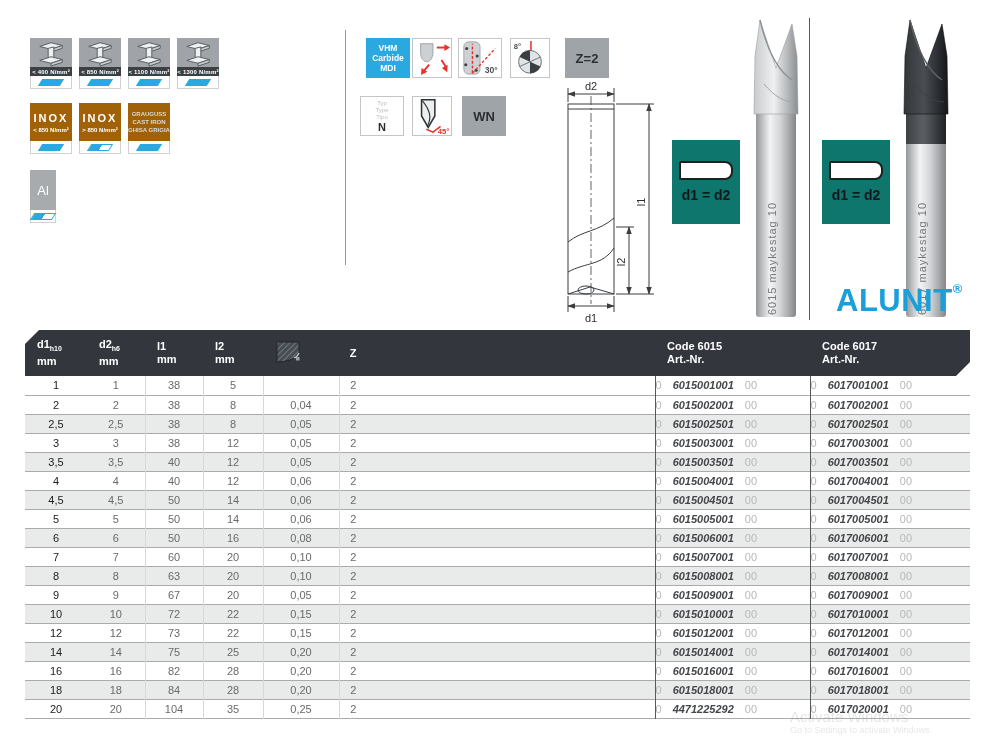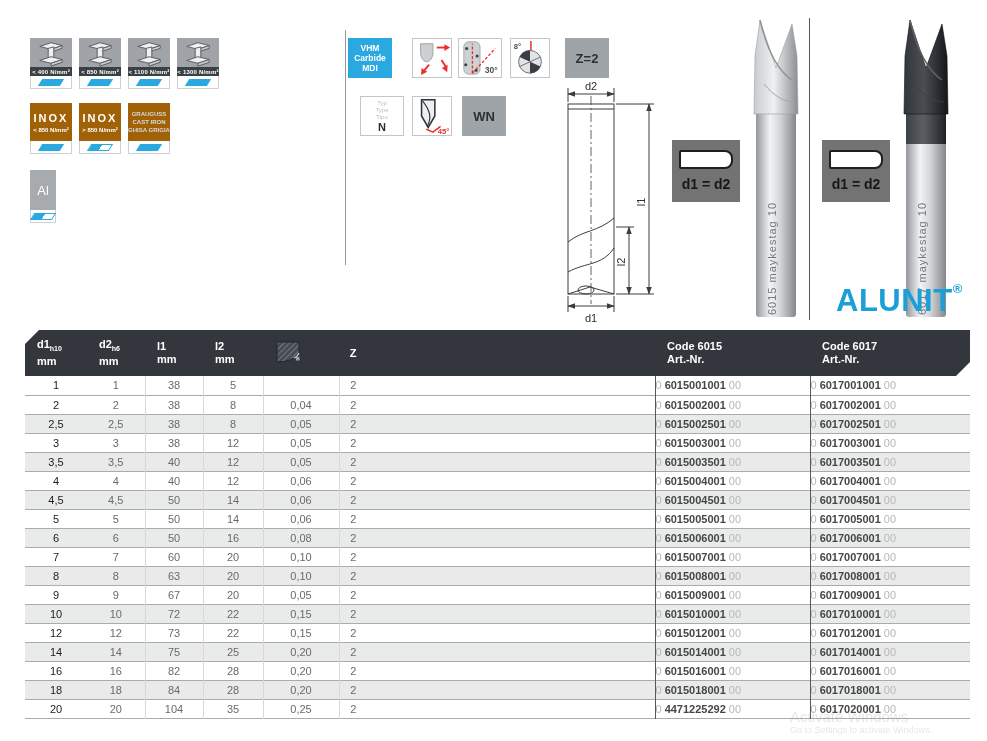--- a/index.html
+++ b/index.html
@@ -26,21 +26,21 @@
   
   .fbox{position:absolute;height:40px;box-sizing:border-box;display:flex;flex-direction:column;
         align-items:center;justify-content:center;}
   .fbox.blue{background:#29a9e0;color:#fff;font-weight:bold;font-size:8.5px;line-height:10px;}
   .fbox.gray{background:#9fa4a8;color:#2c3034;font-weight:bold;font-size:13px;}
   .fbox.white{background:#fff;border:1px solid #c3c6c9;}
   .typ-lines{color:#b9bcbf;font-size:6px;line-height:7px;text-align:center;}
   .typ-n{font-weight:bold;font-size:11px;color:#2b2e31;}
   .vline{position:absolute;width:1px;background:#9a9a9a;}
   
-  .profilebox{position:absolute;width:68px;height:62px;background:#737373;
+  .profilebox{position:absolute;width:68px;height:84px;background:#0f766e;
               display:flex;flex-direction:column;align-items:center;justify-content:center;gap:7px;}
   .profilebox .shape{width:50px;height:15px;background:#fff;border:2px solid #1d1f21;
               border-radius:2px 8px 8px 2px;}
   .profilebox .cap{font-weight:bold;font-size:14px;color:#15171a;}
   .shank-text{position:absolute;writing-mode:vertical-rl;transform:rotate(180deg);
               font-size:11px;letter-spacing:1px;color:rgba(95,100,106,.85);}
   .alunit{position:absolute;color:#1b9fd8;font-weight:bold;font-size:31px;letter-spacing:.5px;}
   .alunit sup{font-size:13px;vertical-align:18px;}
   
   table.sizes{position:absolute;left:25px;top:330px;width:945px;border-collapse:collapse;
@@ -51,21 +51,21 @@
   th.cut-r{clip-path:polygon(0 0,100% 0,100% calc(100% - 14px),calc(100% - 14px) 100%,0 100%);}
   th sub{font-size:7px;font-weight:bold;}
   table.sizes tbody tr{height:19px;border-bottom:1px solid #ababab;background:#fff;}
   table.sizes tbody tr.stripe{background:#e9eaea;}
   table.sizes tbody th,table.sizes tbody td{padding:0;font-weight:normal;}
   td.col-num,th.col-d1,td.col-z{text-align:center;color:#6a6a6a;}
   th.col-d1{font-weight:bold;color:#1c1c1c;}
   td.v{border-right:1px solid #d8d8d8;}
   td.col-code{border-left:1px solid #55585c;padding-left:8px;text-align:left;white-space:nowrap;}
   .code-dim{color:#b8b8b8;}
-  .code-main{color:#44474a;font-weight:bold;margin:0 3px;}
+  .code-main{color:#44474a;font-weight:bold;margin:0 11px;font-style:italic;}
   th.h-icon{text-align:center;padding-left:0;}
   
   .watermark{position:absolute;right:55px;bottom:6px;text-align:left;color:#8a8f94;opacity:.22;pointer-events:none;}
   .watermark .w1{font-size:15px;}
   .watermark .w2{font-size:9px;}
 </style>
 </head>
 <body>
 
 <div class="page">
@@ -170,21 +170,21 @@
 
   <div class="al-icon" style="left:30px;top:170px;">
     <div class="img">Al</div>
     <div class="strip" style="height:12px;background:#fff;border:1px solid #cfd2d4;border-top:none;display:flex;align-items:center;justify-content:center;">
         <div class="para split"></div>
       </div>
   </div>
 
   <div class="vline" style="left:345px;top:30px;height:235px;"></div>
 
-  <div class="fbox blue" style="left:348px;top:38px;width:44px;">
+  <div class="fbox blue" style="left:366px;top:38px;width:44px;">
     <div>VHM</div>
     <div>Carbide</div>
     <div>MDI</div>
   </div>
   <div class="fbox white" style="left:412px;top:38px;width:40px;">
     <svg width="38" height="38" viewBox="0 0 40 40">
       <path d="M8 5 h13 v9 c0 7 -4 10 -6.5 10 s-6.5 -3 -6.5 -10 Z" fill="#ccd0d3" stroke="#9aa0a5"></path>
       <g stroke="#e8312a" stroke-width="2" fill="#e8312a">
         <line x1="25" y1="9" x2="34" y2="9"></line>
           <path d="M33 5.5 L39 9 L33 12.5 Z" stroke="none"></path>

